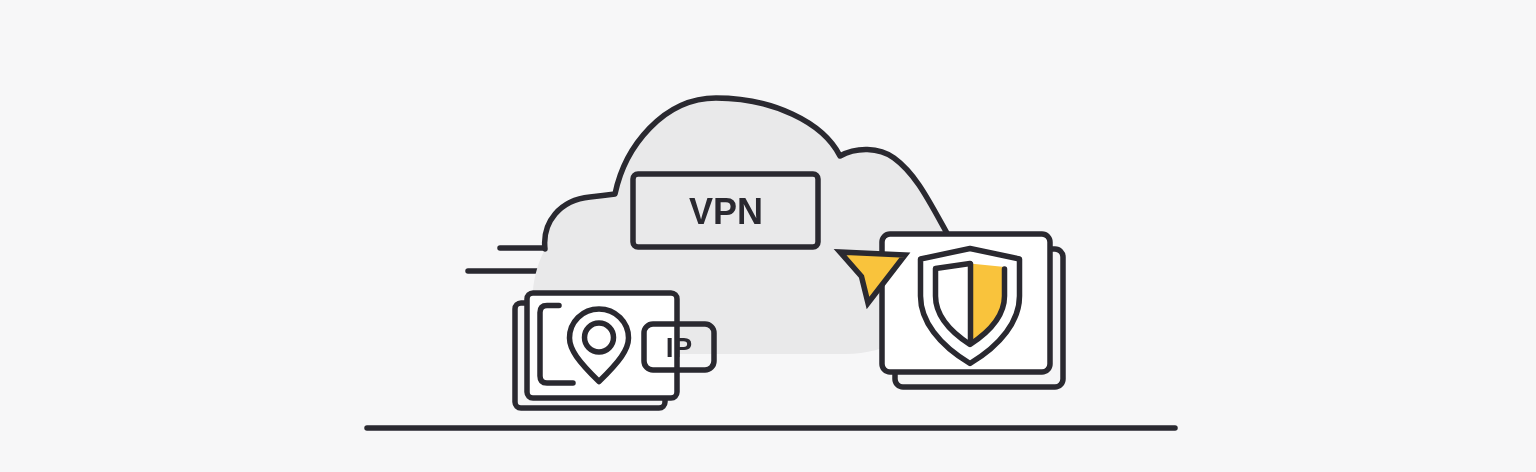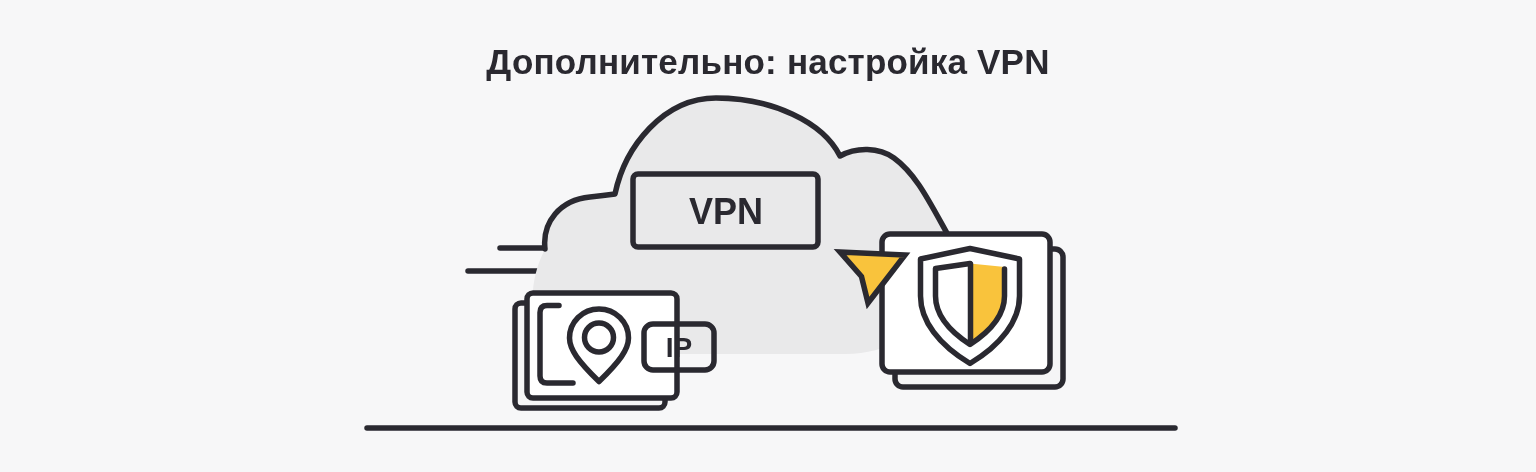--- a/index.html
+++ b/index.html
@@ -39,21 +39,20 @@
     font-weight:700;
     fill:var(--ink);
     text-anchor:middle;
   }
 </style>
 </head>
 <body>
 
 <div class="stage">
 
-  <h1 class="page-title">Дополнительно: настройка VPN</h1>
 
   <svg width="1536" height="472" viewBox="0 0 1536 472">
 
     <g>
       <line class="stroke" x1="500" y1="248" x2="546" y2="248" stroke-width="6"></line>
       <line class="stroke" x1="468" y1="271" x2="592" y2="271" stroke-width="6"></line>
     </g>
 
     <g>
       <path class="fill-cloud" d="M545 249 C542 222 560 200 590 197 C600 196 608 195 615 194

